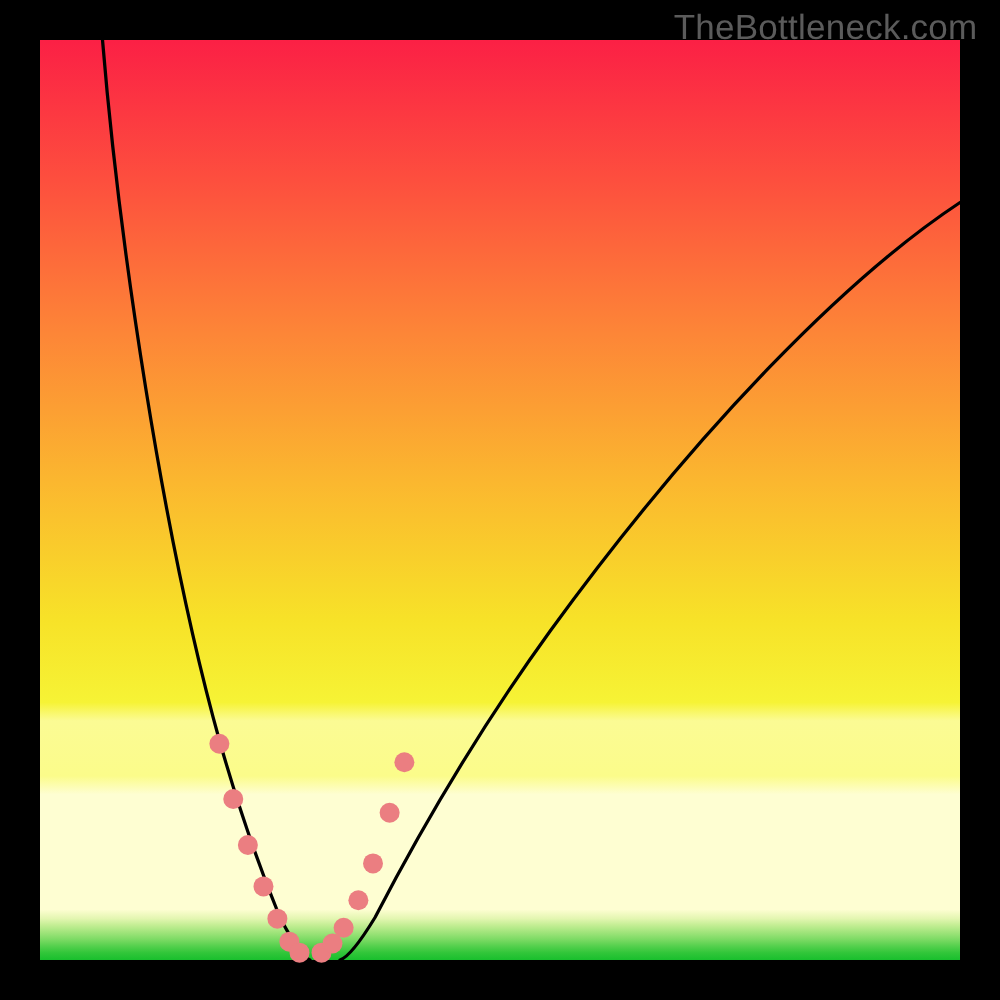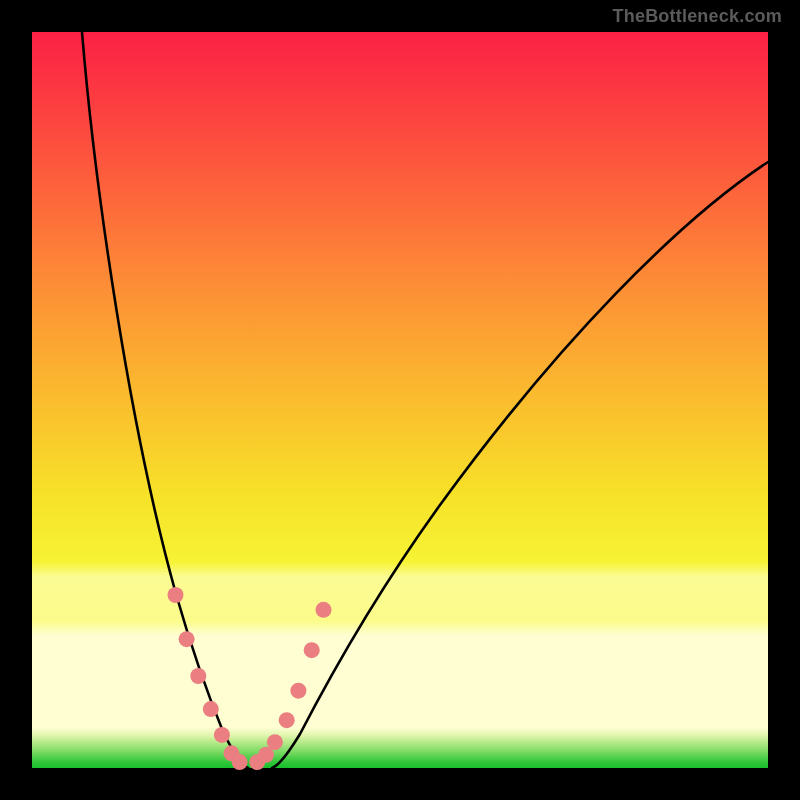--- a/index.html
+++ b/index.html
@@ -1,17 +1,17 @@
 <!DOCTYPE html>
 <html><head>
 <meta charset="utf-8">
 <style>
 html,body{margin:0;padding:0;width:800px;height:800px;background:#000;overflow:hidden}
 svg{display:block}
-.wm{position:absolute;top:6px;right:18px;font-family:Arial,Helvetica,sans-serif;font-size:18px;font-weight:700;color:#5b5b5b;letter-spacing:0.2px}
+.wm{position:absolute;top:6px;right:18px;font-family:Arial,Helvetica,sans-serif;font-size:28px;font-weight:400;color:#5b5b5b;letter-spacing:0.2px}
 </style>
 </head>
 <body>
 
 <svg id="plot" width="800" height="800" viewBox="0 0 800 800">
   <defs>
     <linearGradient id="heat" x1="0" y1="0" x2="0" y2="1">
         <stop offset="0.00%" stop-color="#fb2045"></stop>
         <stop offset="15.00%" stop-color="#fd4e3e"></stop>
         <stop offset="32.00%" stop-color="#fd8637"></stop>

